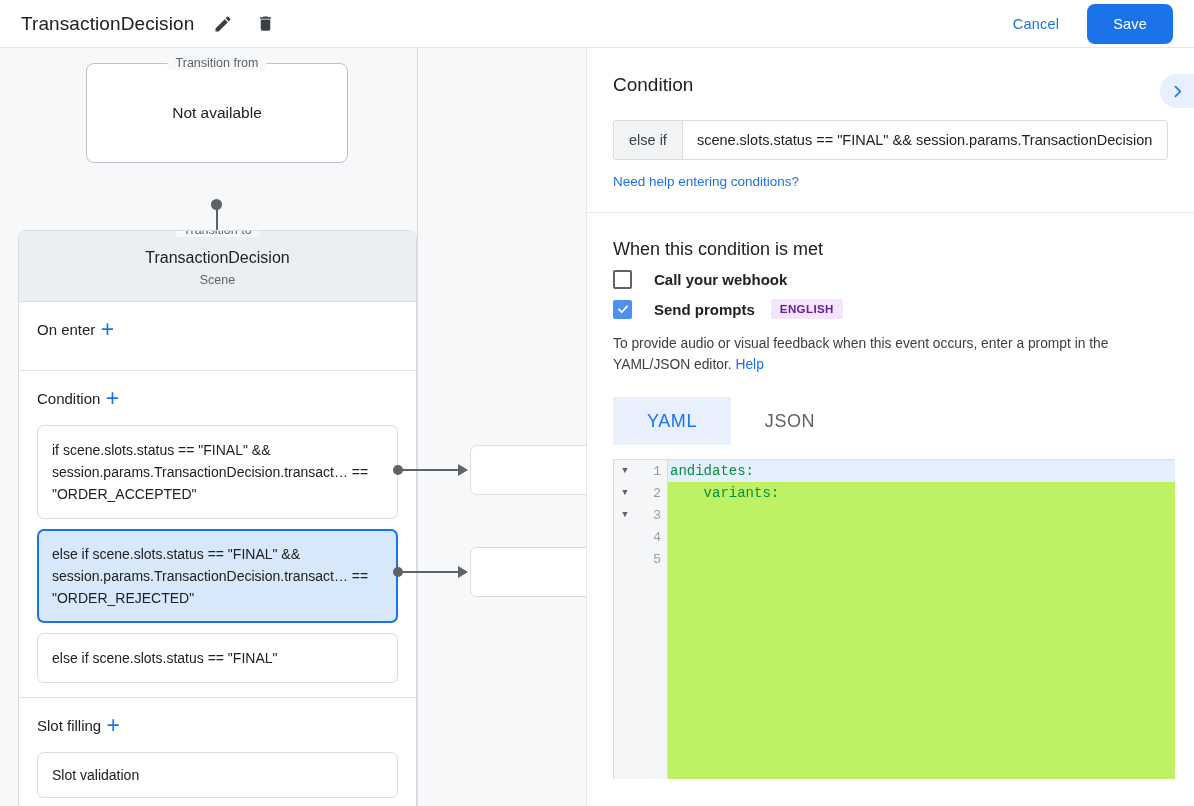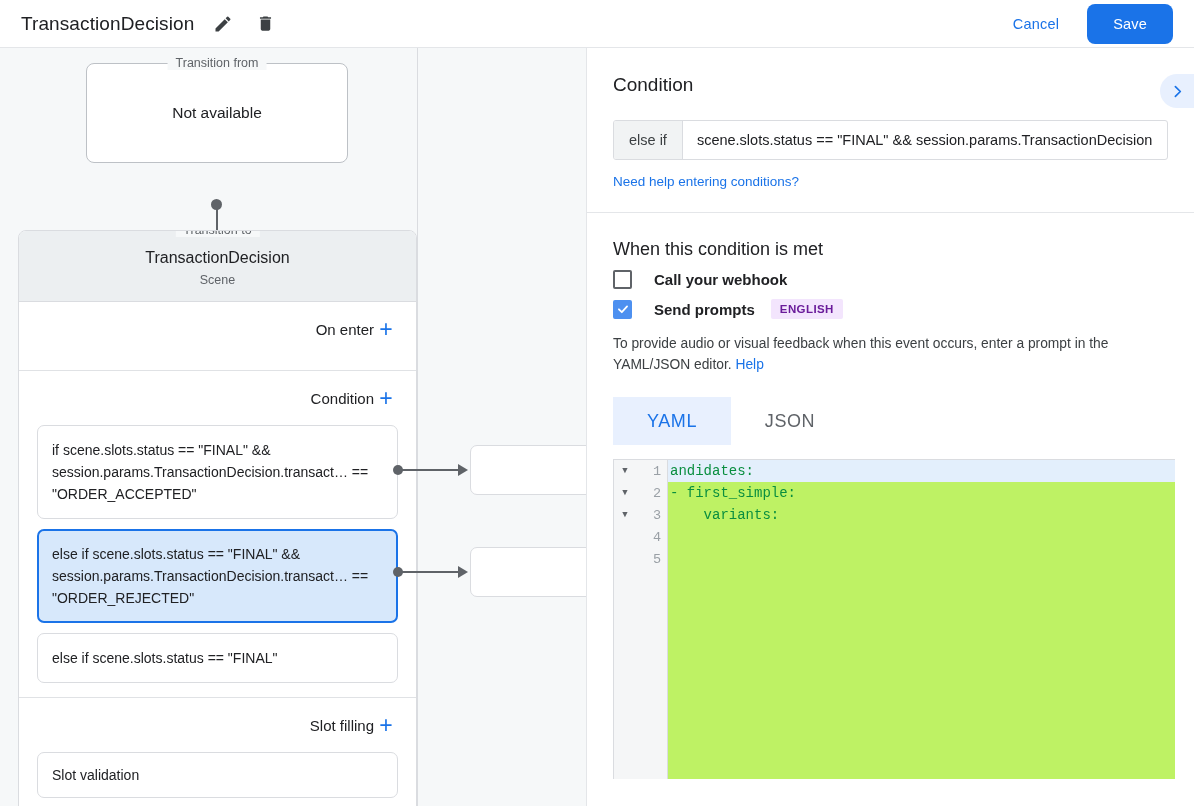--- a/index.html
+++ b/index.html
@@ -90,21 +90,21 @@
   .scene-header-legend {
     position: absolute; top: -8px; left: 50%; transform: translateX(-50%);
     background: #f6f8f9; padding: 0 8px; font-size: 12.5px; color: #5f6368;
   }
   .scene-name { font-size: 16px; color: #202124; }
   .scene-sub { font-size: 12.5px; color: #5f6368; margin-top: 6px; }
 
   .section { border-bottom: 1px solid #e0e2e5; padding: 0 18px 14px; }
   .section:last-child { border-bottom: none; }
   .section-head {
-    display: flex; align-items: center; justify-content: flex-end;
+    display: flex; align-items: center; justify-content: flex-start;
     height: 54px;
   }
   .section-title { font-size: 15px; color: #202124; }
   .plus-btn {
     color: #1a73e8; font-size: 23px; line-height: 1; cursor: pointer;
     width: 24px; text-align: center; font-weight: 300;
   }
   .cond-card {
     border: 1px solid #dadce0; border-radius: 7px; background: #fff;
     padding: 13px 14px; font-size: 14px; color: #202124;
@@ -387,19 +387,18 @@
           <span class="gnum">4</span>
         </div>
         <div class="gline">
           <span class="fold"></span>
           <span class="gnum">5</span>
         </div>
       </div>
 
       <div class="code">
         <div class="cline hl"><span class="tok-key">andidates:</span></div>
-        <div class="cline"><span class="tok-key">- first_simple:</span></div>
         <div class="cline"><span class="tok-key">    variants:</span></div>
         <div class="cline"><span></span></div>
       </div>
     </div>
   </div>
 </div>
 
 </body></html>

